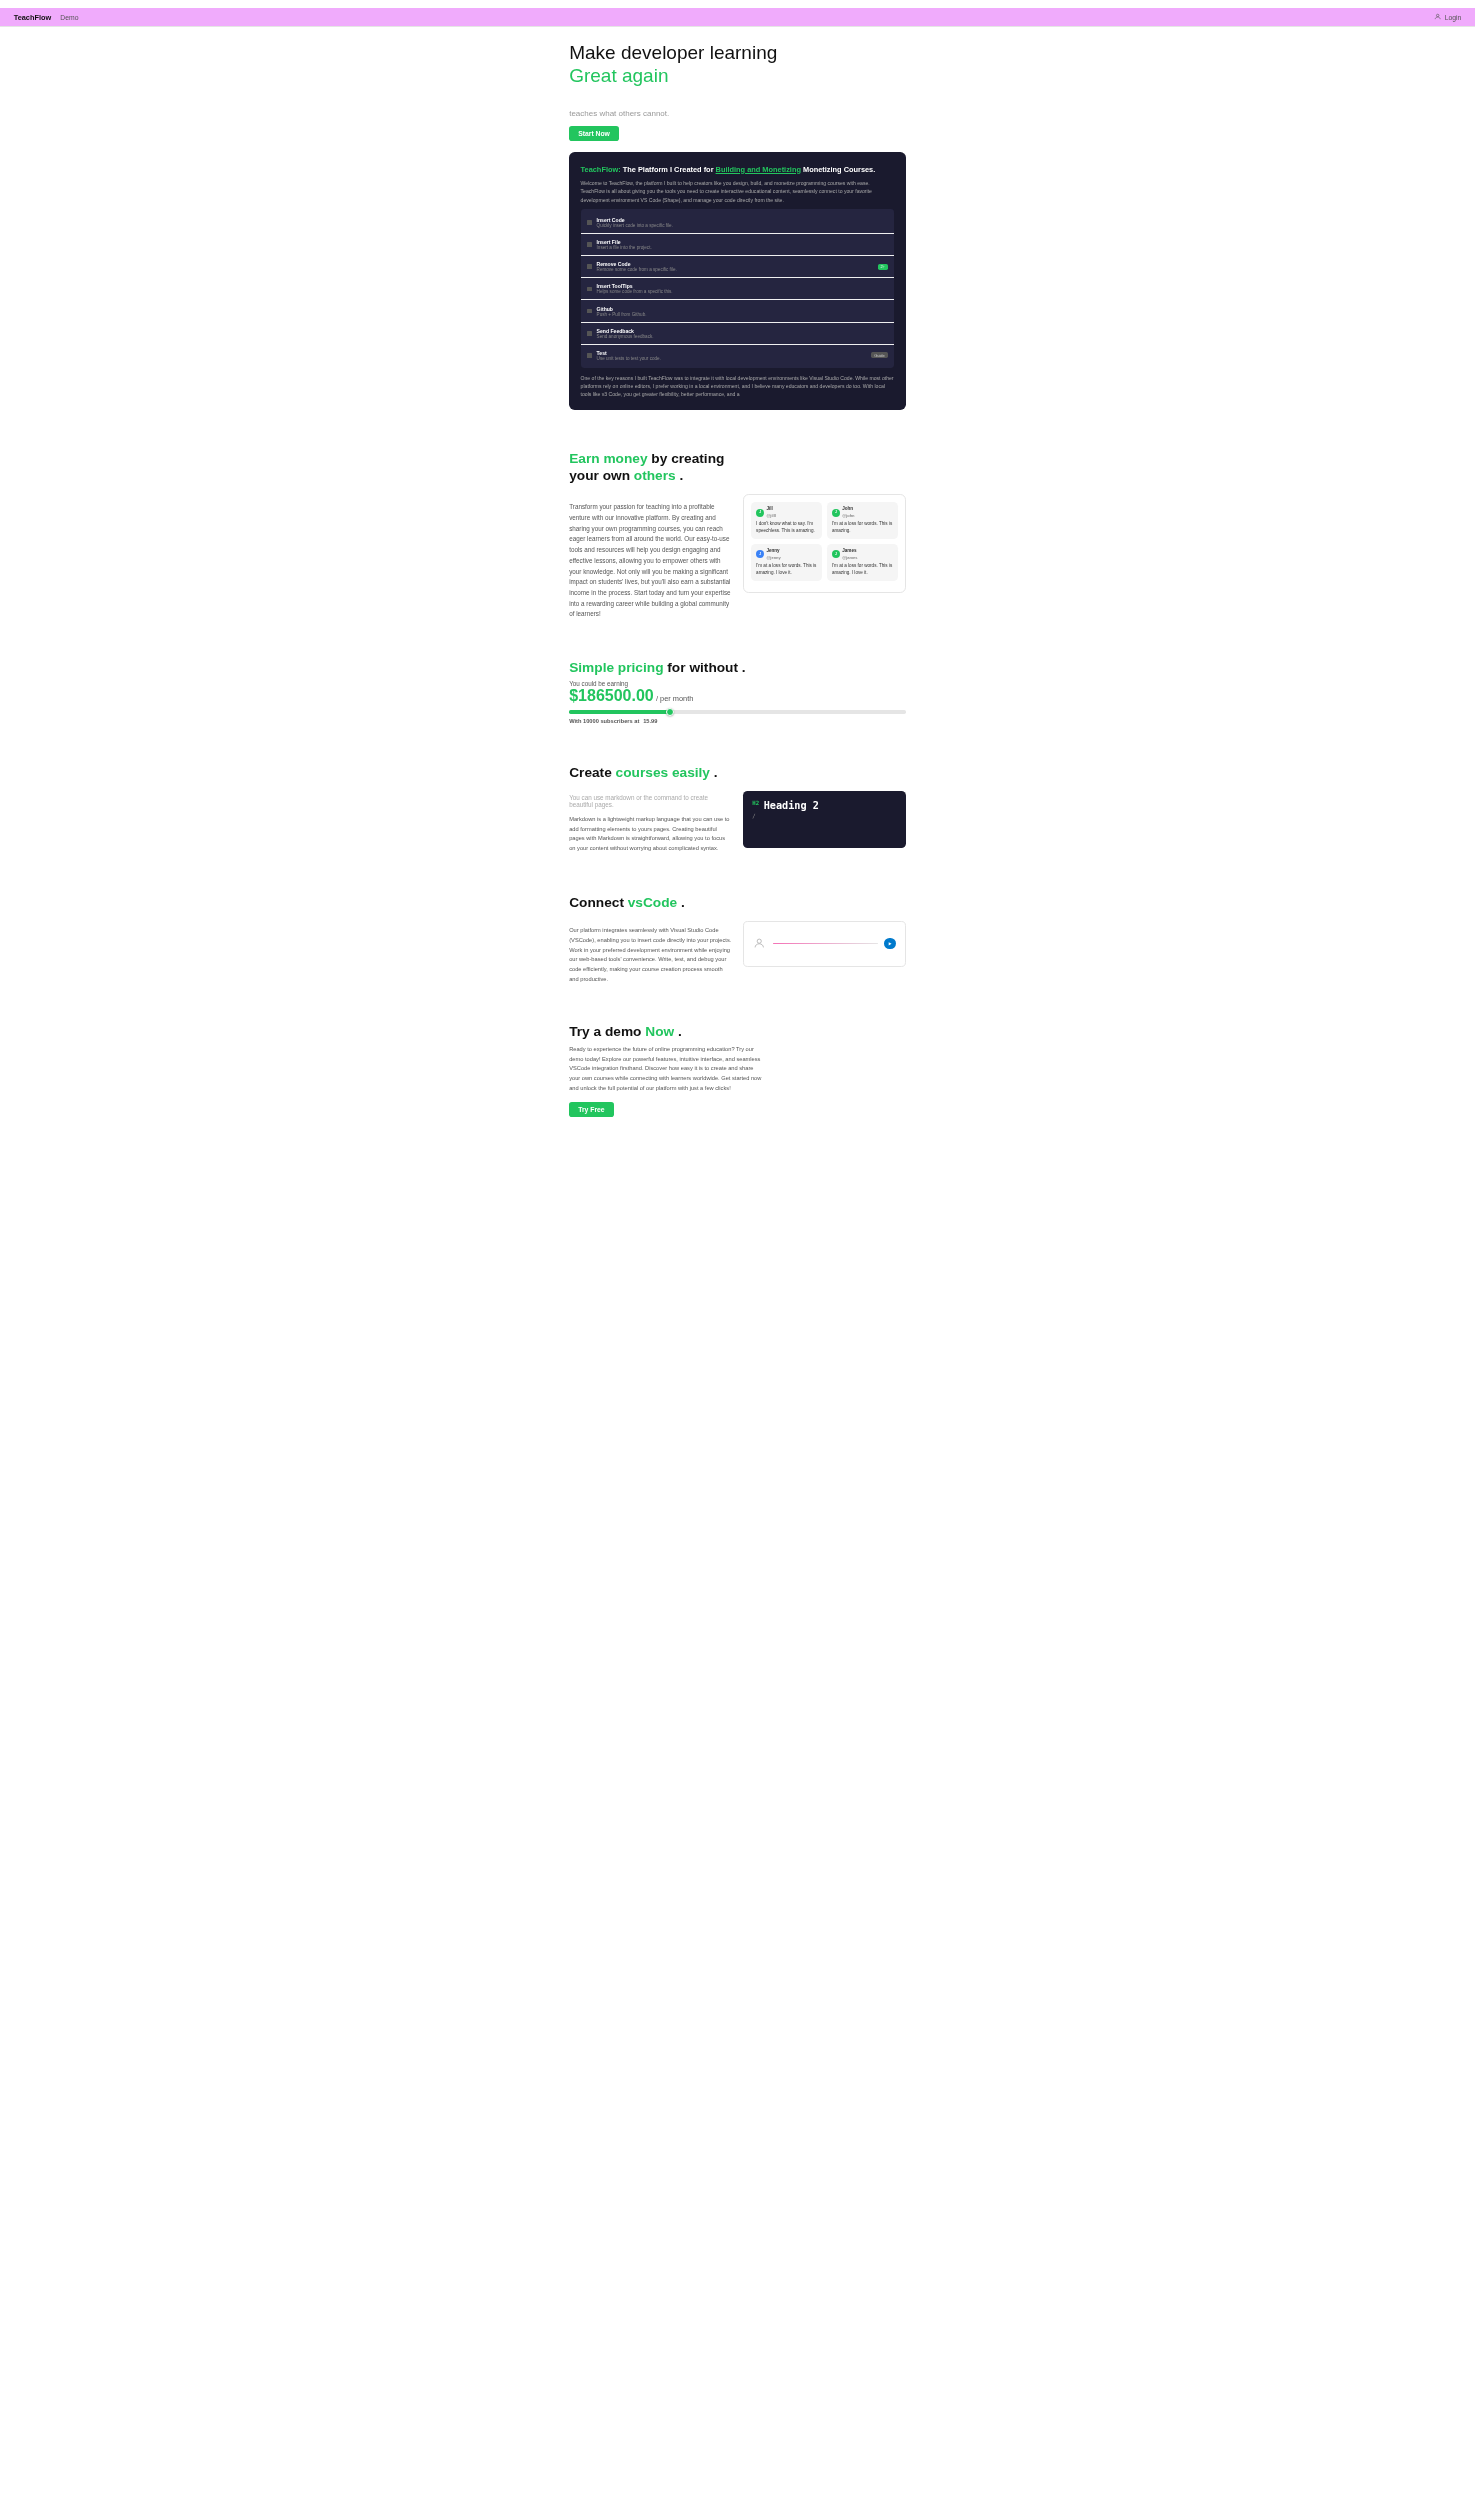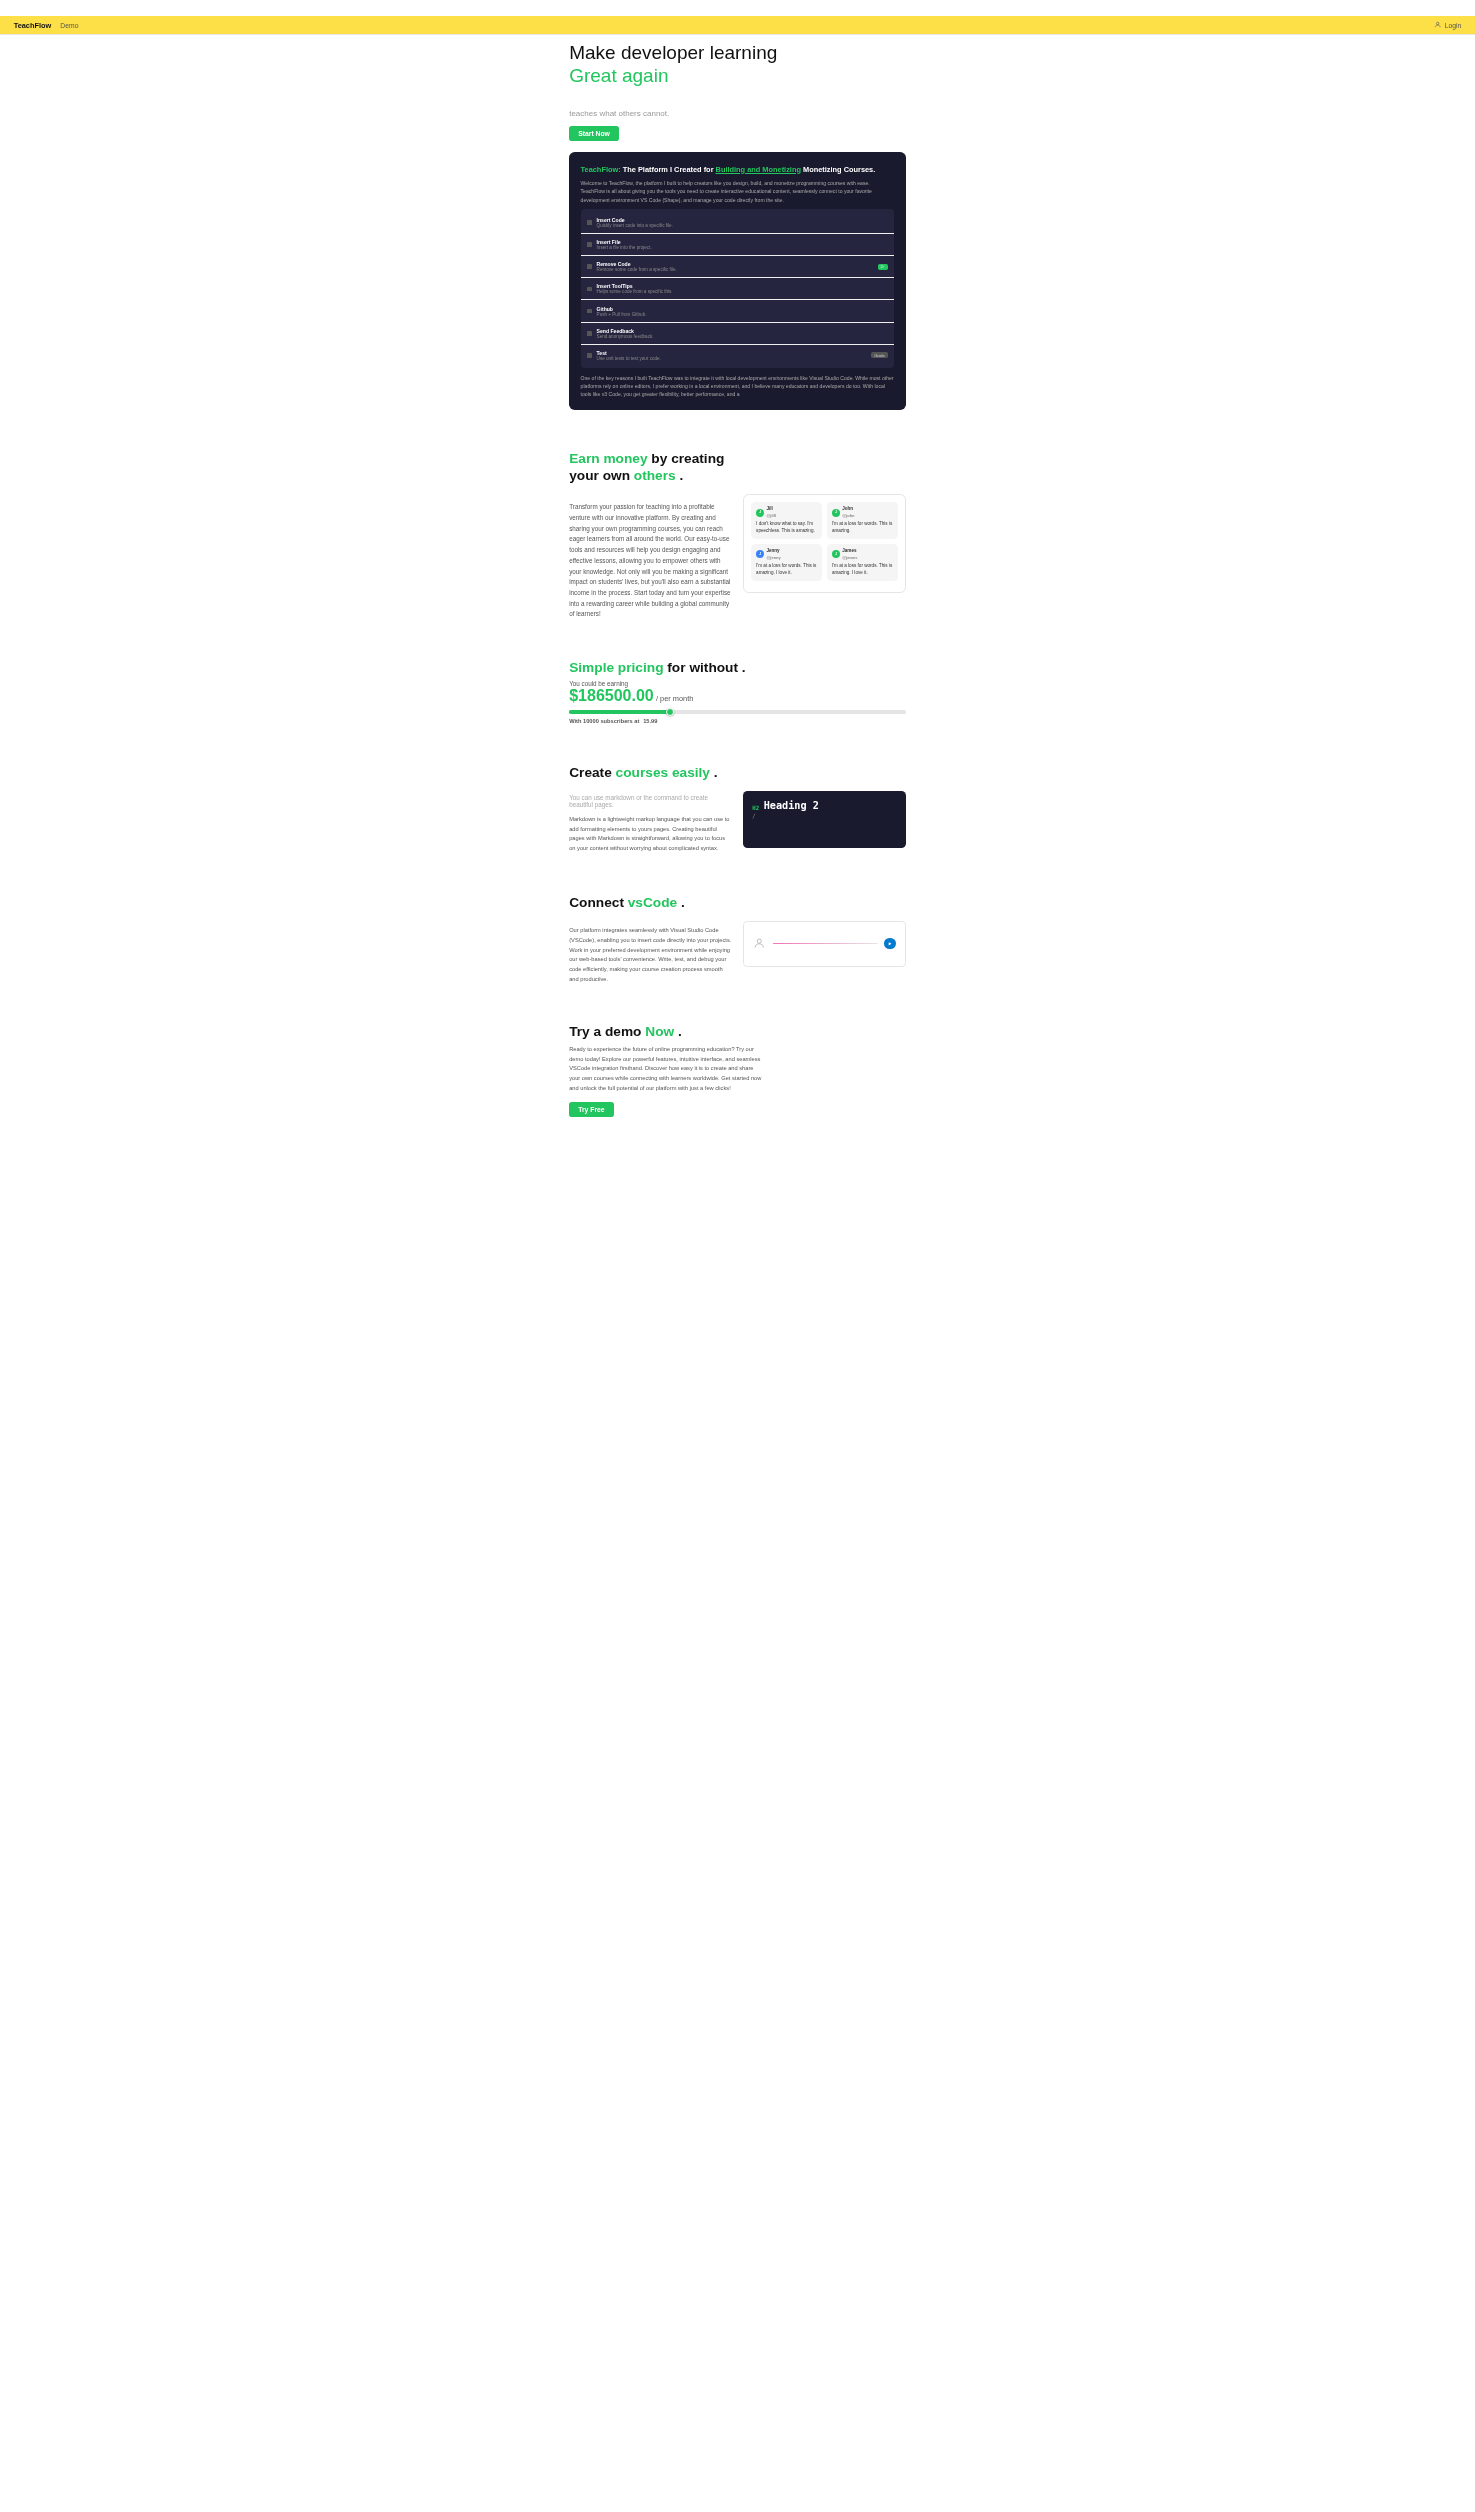--- a/index.html
+++ b/index.html
@@ -2,21 +2,21 @@
 <html style="font-size:9px"><head>
   <meta charset="utf-8">
   <style>
     * { box-sizing: border-box; margin: 0; padding: 0; }
     body { font-family: -apple-system, BlinkMacSystemFont, 'Segoe UI', sans-serif; background: #fff; color: #111; font-size: 8px; }
 
     
     nav {
       display: flex; align-items: center; justify-content: space-between;
       padding: 4.6px 13.7px; border-bottom: 0.6px solid #e5e5e5;
-      position: sticky; top: 16px; background: #fde047; z-index: 100;
+      position: sticky; top: 8px; background: #f0abfc; z-index: 100;
     }
     .nav-left { display: flex; align-items: center; gap: 9px; }
     .nav-brand { font-weight: 700; font-size: 7.4px; }
     .nav-link { font-size: 6.8px; color: #555; cursor: pointer; }
     .nav-right { display: flex; align-items: center; gap: 3.4px; font-size: 6.8px; color: #555; cursor: pointer; }
 
     
     .page { max-width: 364px; margin: 0 auto; padding: 0 13.7px; }
 
     
@@ -340,21 +340,21 @@
       <span class="section-green">courses easily</span>
       <span>.</span>
     </h2>
     <div class="create-layout">
       <div class="create-left">
         <p class="create-subtitle">You can use markdown or the command to create beautiful pages.</p>
         <p class="create-body">Markdown is a lightweight markup language that you can use to add formatting elements to yours pages. Creating beautiful pages with Markdown is straightforward, allowing you to focus on your content without worrying about complicated syntax.</p>
       </div>
       <div class="create-right">
         <div class="code-preview">
-          <div style="display:flex;align-items:flex-end;gap:4.6px;">
+          <div style="display:flex;align-items:flex-start;gap:4.6px;">
             <span style="font-size:5.7px;color:#22c55e;font-weight:700;">H2</span>
             <span class="code-heading">Heading 2</span>
           </div>
           <div class="code-line">/</div>
         </div>
       </div>
     </div>
   </section>
 
   <section class="vscode-section">

